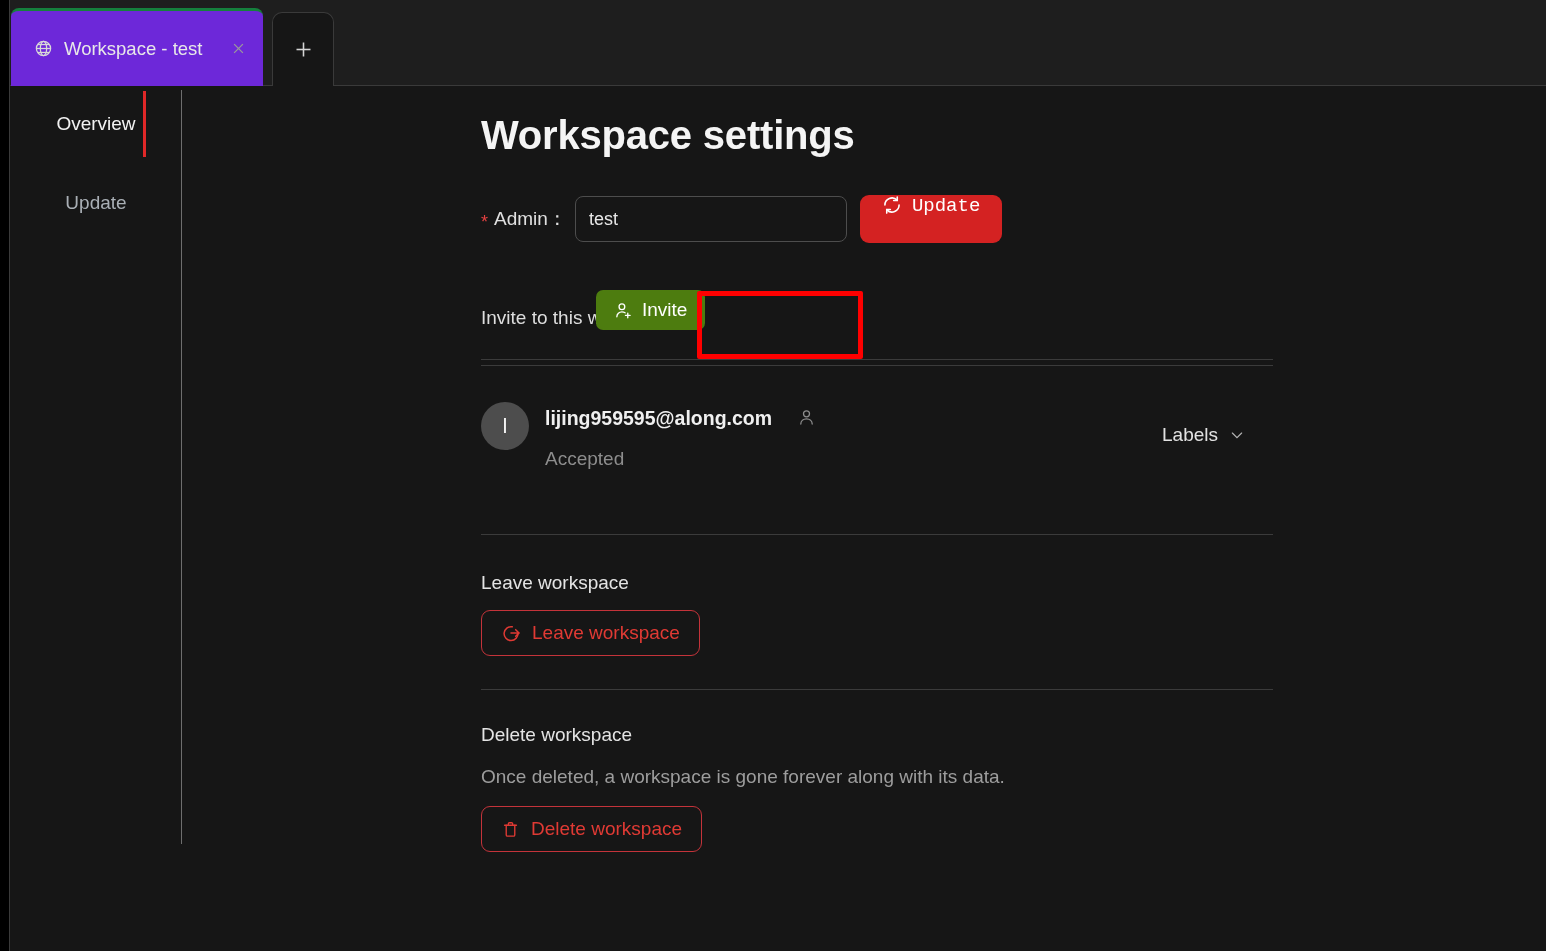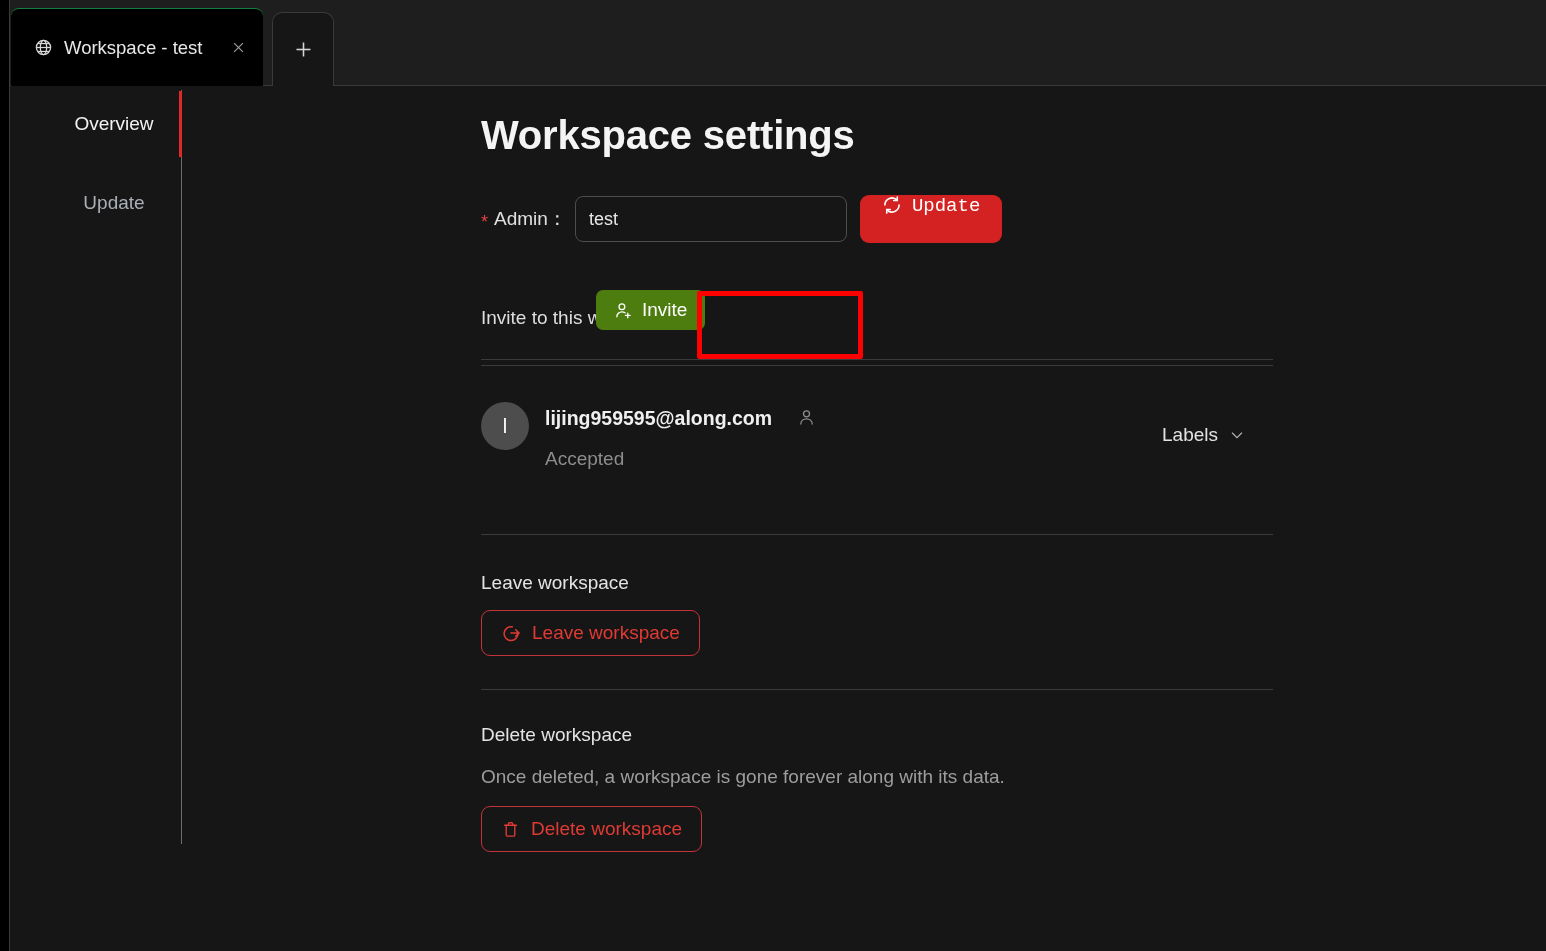--- a/index.html
+++ b/index.html
@@ -24,22 +24,22 @@
     left: 0; top: 0;
     width: 1537px; height: 86px;
     background: #1e1e1e;
     border-bottom: 1px solid #3a3a3a;
   }
 
   .tab {
     position: absolute;
     left: 1px; top: 8px;
     width: 252px; height: 78px;
-    background: #000000;
-    border-top: 1px solid #15803d;
+    background: #6d28d9;
+    border-top: 3px solid #15803d;
     border-top-left-radius: 8px;
     border-top-right-radius: 8px;
     display: flex;
     align-items: center;
     padding: 0 14px 0 22px;
   }
   .tab-favicon {
     width: 20px; height: 20px;
     flex: 0 0 20px;
     color: #d8d8d8;
@@ -91,21 +91,21 @@
   }
   .side-rule {
     position: absolute;
     left: 171px; top: 4px;
     width: 1px; height: 754px;
     background: #6e6e6e;
   }
   .side-item {
     position: absolute;
     left: 0;
-    width: 172px; height: 66px;
+    width: 136px; height: 66px;
     display: flex;
     align-items: center;
     justify-content: center;
     font-size: 19px;
     color: #a9afb5;
     padding-left: 36px;
   }
   .side-item.active { color: #f2f2f2; }
   .side-item.active::after {
     content: "";

